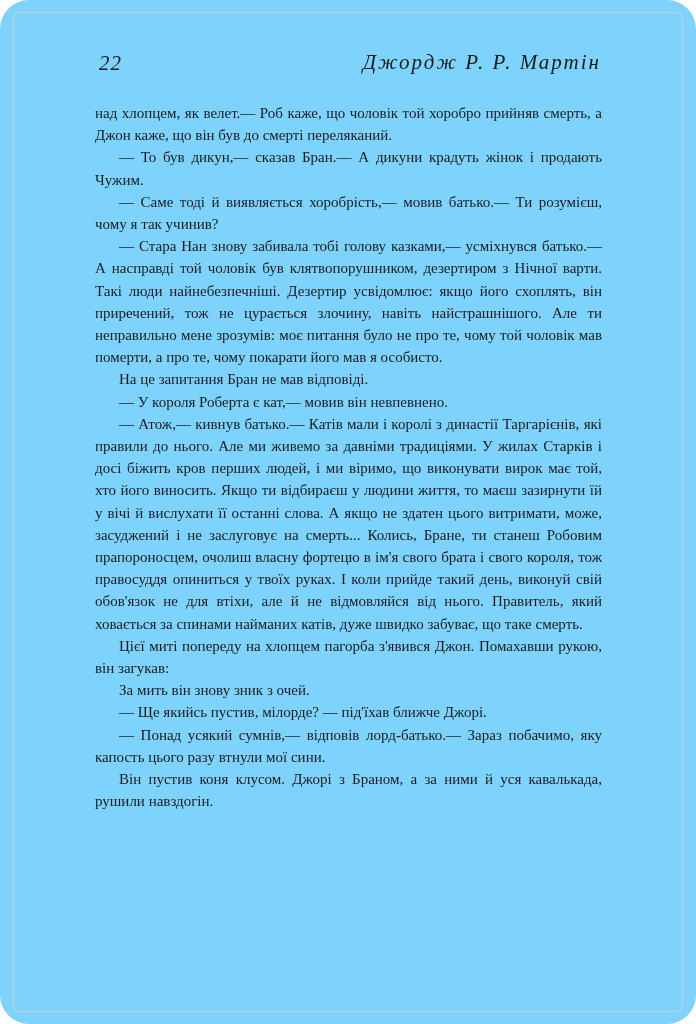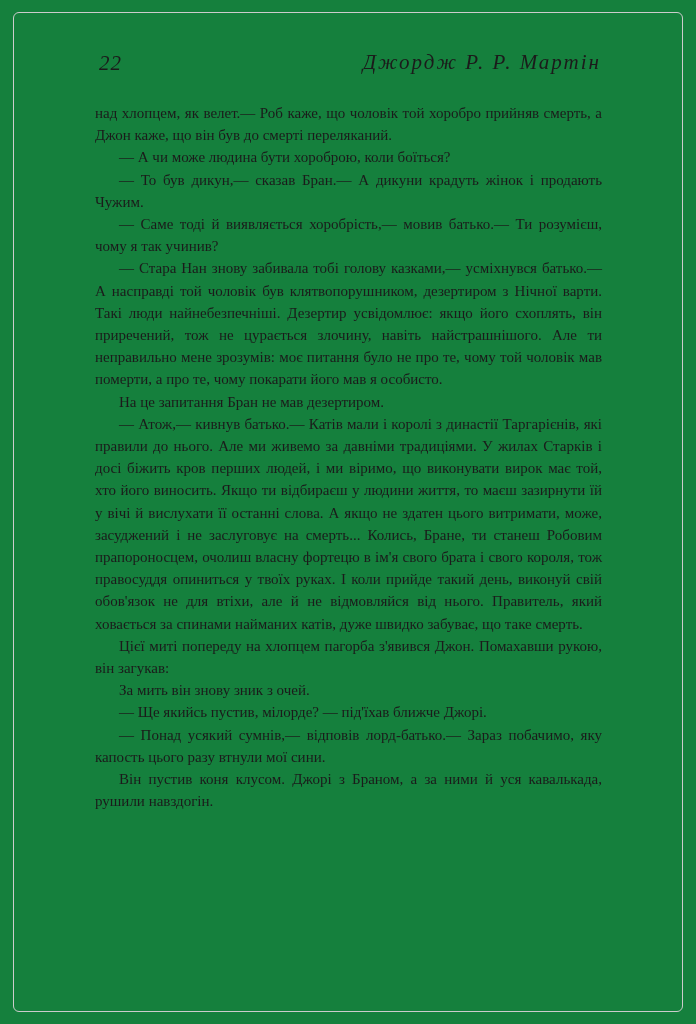--- a/index.html
+++ b/index.html
@@ -11,22 +11,23 @@
     height: 1024px;
     background: #ffffff;
     font-family: "Liberation Serif", "DejaVu Serif", serif;
     color: #1b1b1b;
     overflow: hidden;
   }
   .page {
     position: relative;
     width: 696px;
     height: 1024px;
-    background: #15803d;
+    background: #7dd3fc;
     box-sizing: border-box;
+    border-radius: 29px;
   }
   .page-border {
     position: absolute;
     top: 12px;
     left: 13px;
     right: 13px;
     bottom: 12px;
     border: 1px solid #cccccc;
     border-radius: 6px;
     pointer-events: none;
@@ -77,25 +78,25 @@
 <div class="page">
   <div class="page-border"></div>
 
   <div class="running-head">
     <span class="page-num">22</span>
     <span class="author">Джордж Р. Р. Мартін</span>
   </div>
 
   <div class="body-text">
     <p class="no-indent">над хлопцем, як велет.— Роб каже, що чоловік той хоробро прийняв смерть, а Джон каже, що він був до смерті переляканий.</p>
-    <p>— А чи може людина бути хороброю, коли боїться?</p>
     <p>— То був дикун,— сказав Бран.— А дикуни крадуть жінок і продають Чужим.</p>
     <p>— Саме тоді й виявляється хоробрість,— мовив батько.— Ти розумієш, чому я так учинив?</p>
     <p>— Стара Нан знову забивала тобі голову казками,— усміхнувся батько.— А насправді той чоловік був клятвопорушником, дезертиром з Нічної варти. Такі люди найнебезпечніші. Дезертир усвідомлює: якщо його схоплять, він приречений, тож не цурається злочину, навіть найстрашнішого. Але ти неправильно мене зрозумів: моє питання було не про те, чому той чоловік мав померти, а про те, чому покарати його мав я особисто.</p>
-    <p>На це запитання Бран не мав дезертиром.</p>
+    <p>На це запитання Бран не мав відповіді.</p>
+    <p>— У короля Роберта є кат,— мовив він невпевнено.</p>
     <p>— Атож,— кивнув батько.— Катів мали і королі з династії Таргарієнів, які правили до нього. Але ми живемо за давніми традиціями. У жилах Старків і досі біжить кров перших людей, і ми віримо, що виконувати вирок має той, хто його виносить. Якщо ти відбираєш у людини життя, то маєш зазирнути їй у вічі й вислухати її останні слова. А якщо не здатен цього витримати, може, засуджений і не заслуговує на смерть... Колись, Бране, ти станеш Робовим прапороносцем, очолиш власну фортецю в ім'я свого брата і свого короля, тож правосуддя опиниться у твоїх руках. І коли прийде такий день, виконуй свій обов'язок не для втіхи, але й не відмовляйся від нього. Правитель, який ховається за спинами найманих катів, дуже швидко забуває, що таке смерть.</p>
     <p>Цієї миті попереду на хлопцем пагорба з'явився Джон. Помахавши рукою, він загукав:</p>
     <p>За мить він знову зник з очей.</p>
     <p>— Ще якийсь пустив, мілорде? — під'їхав ближче Джорі.</p>
     <p>— Понад усякий сумнів,— відповів лорд-батько.— Зараз побачимо, яку капость цього разу втнули мої сини.</p>
     <p>Він пустив коня клусом. Джорі з Браном, а за ними й уся кавалькада, рушили навздогін.</p>
   </div>
 </div>
 
 </body></html>

